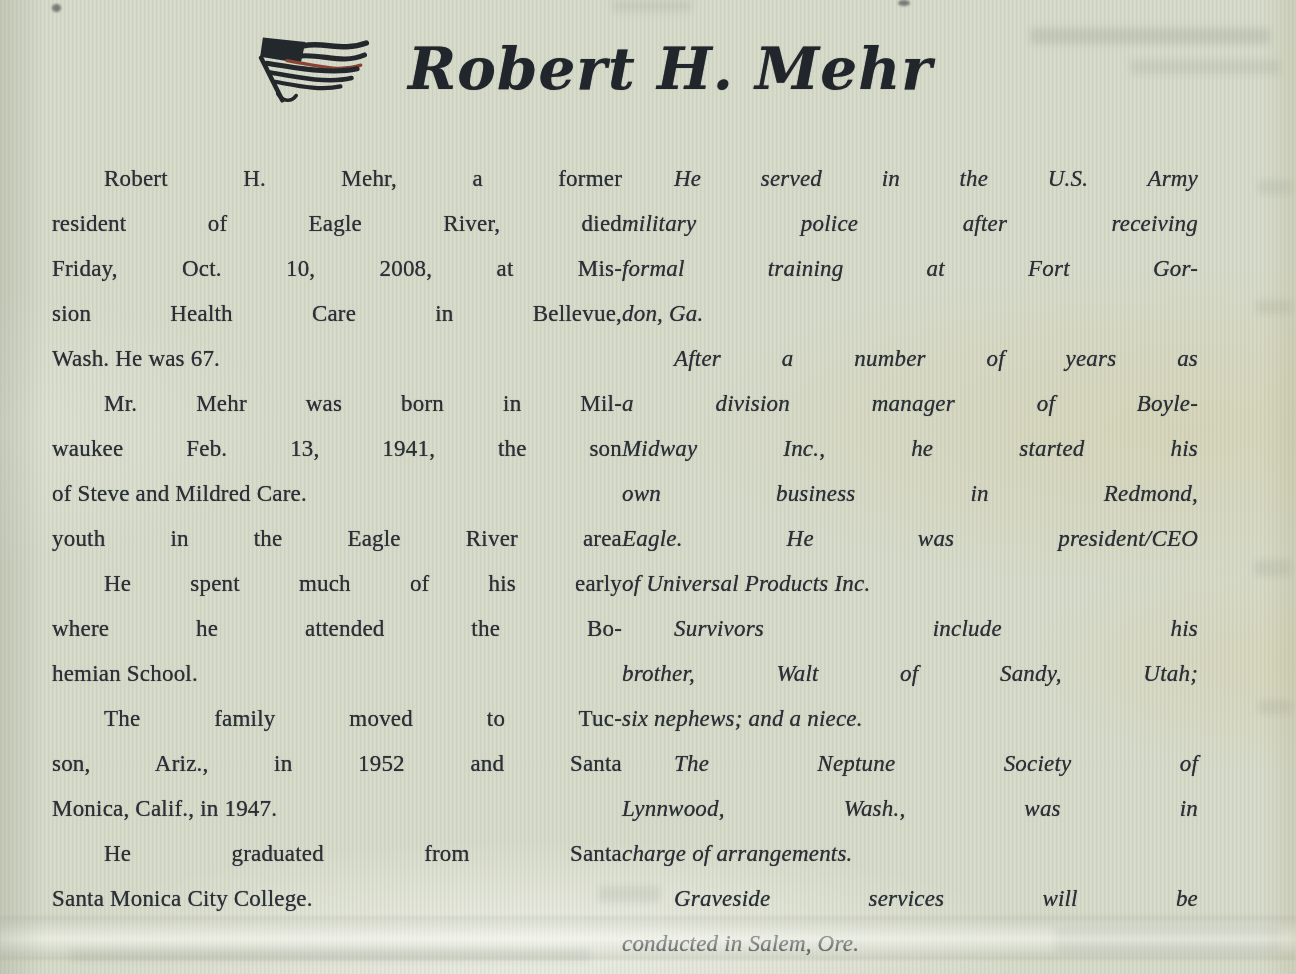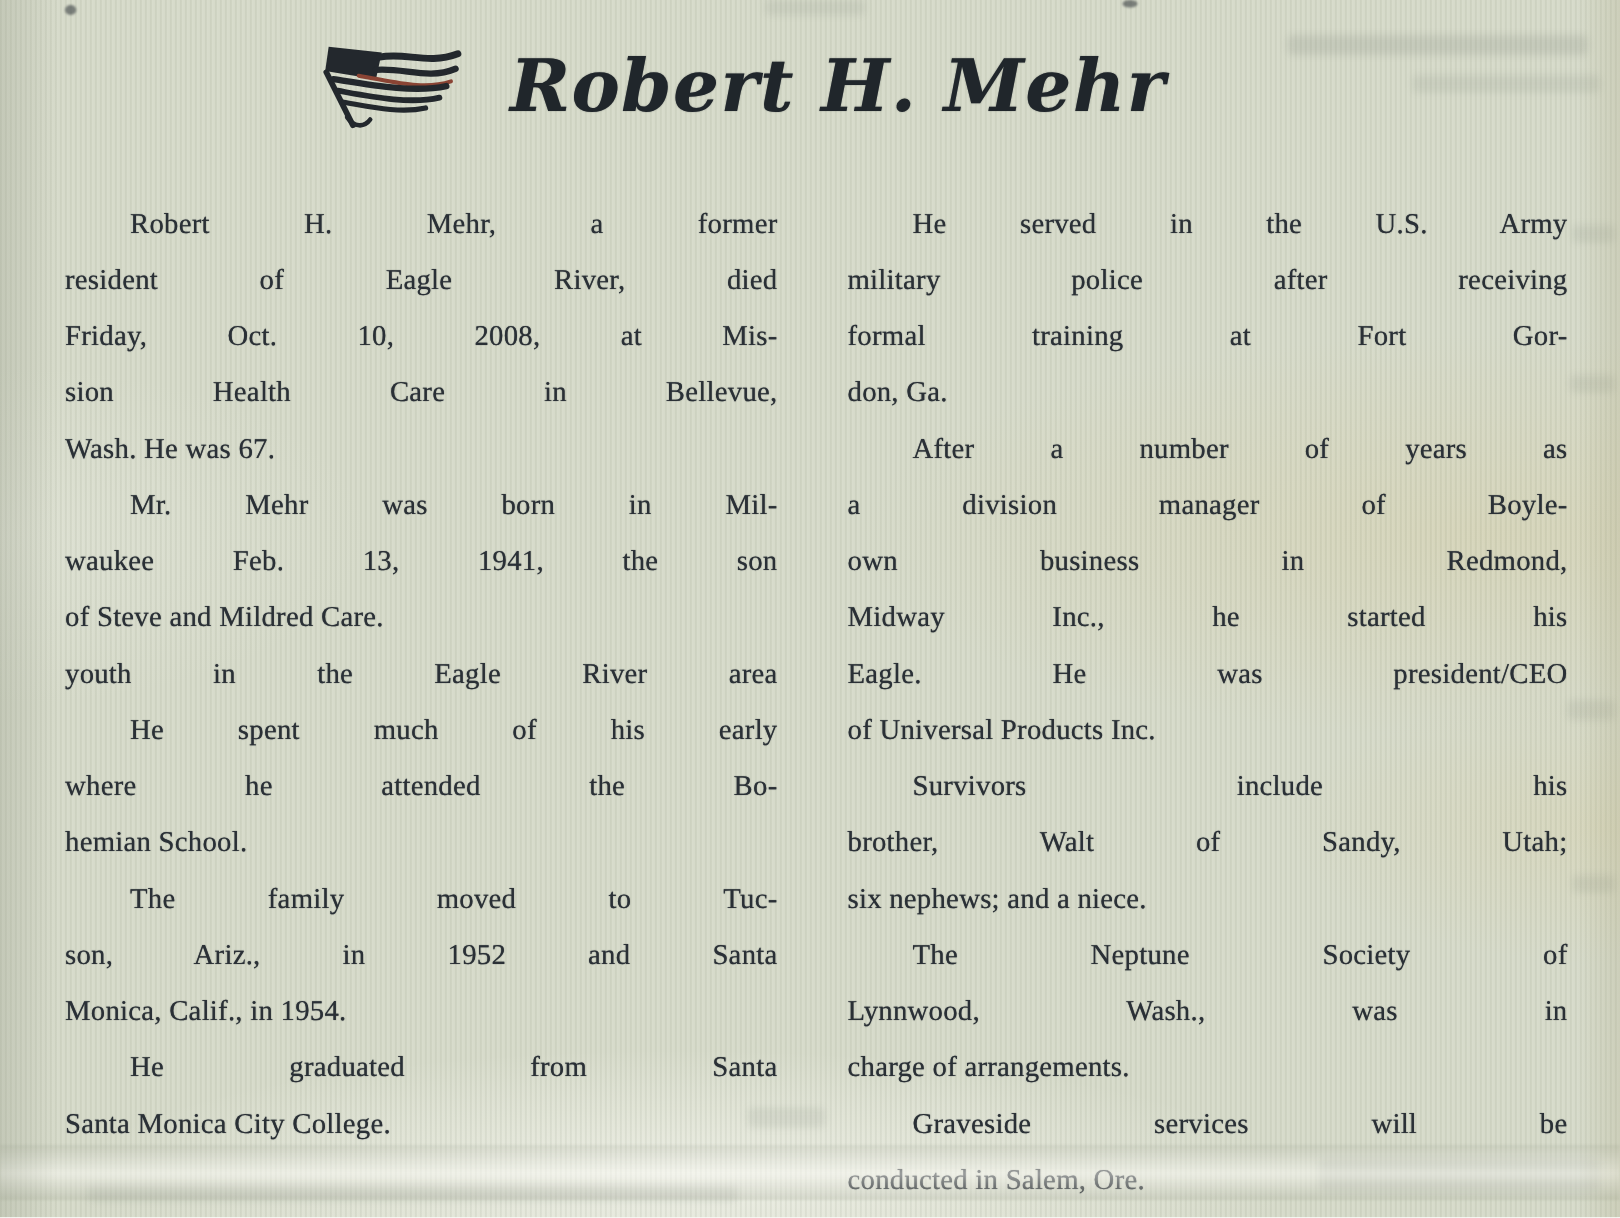--- a/index.html
+++ b/index.html
@@ -36,21 +36,21 @@
     font:italic 700 58px/1 "DejaVu Serif", serif;
     letter-spacing:1px;
     color:#20262b;
     text-shadow:0 0 1px rgba(32,38,43,0.55);
   }
   .columns{
     display:flex;
     margin:44px 0 0 52px;
   }
   .col{width:570px;}
-  .col.right{margin-left:56px;width:576px;}
+  .col.right{width:576px;font-style:italic;}
   .para{margin:0;}
   .line{
     display:block;
     font-size:23px;
     line-height:45px;
     text-align:justify;
     text-align-last:justify;
     white-space:nowrap;
     letter-spacing:0.2px;
     color:#2a3036;
@@ -101,40 +101,40 @@
       </p>
       <p class="para">
         <span class="line">youth in the Eagle River area</span>
         <span class="line first">He spent much of his early</span>
         <span class="line">where he attended the Bo-</span>
         <span class="line last">hemian School.</span>
       </p>
       <p class="para">
         <span class="line first">The family moved to Tuc-</span>
         <span class="line">son, Ariz., in 1952 and Santa</span>
-        <span class="line last">Monica, Calif., in 1954.</span>
+        <span class="line last">Monica, Calif., in 1947.</span>
       </p>
       <p class="para">
         <span class="line first">He graduated from Santa</span>
         <span class="line last">Santa Monica City College.</span>
       </p>
     </section>
 
     <section class="col right">
       <p class="para">
         <span class="line first">He served in the U.S. Army</span>
         <span class="line">military police after receiving</span>
         <span class="line">formal training at Fort Gor-</span>
         <span class="line last">don, Ga.</span>
       </p>
       <p class="para">
         <span class="line first">After a number of years as</span>
         <span class="line">a division manager of Boyle-</span>
+        <span class="line">Midway Inc., he started his</span>
         <span class="line">own business in Redmond,</span>
-        <span class="line">Midway Inc., he started his</span>
         <span class="line">Eagle. He was president/CEO</span>
         <span class="line last">of Universal Products Inc.</span>
       </p>
       <p class="para">
         <span class="line first">Survivors include his</span>
         <span class="line">brother, Walt of Sandy, Utah;</span>
         <span class="line last">six nephews; and a niece.</span>
       </p>
       <p class="para">
         <span class="line first">The Neptune Society of</span>

